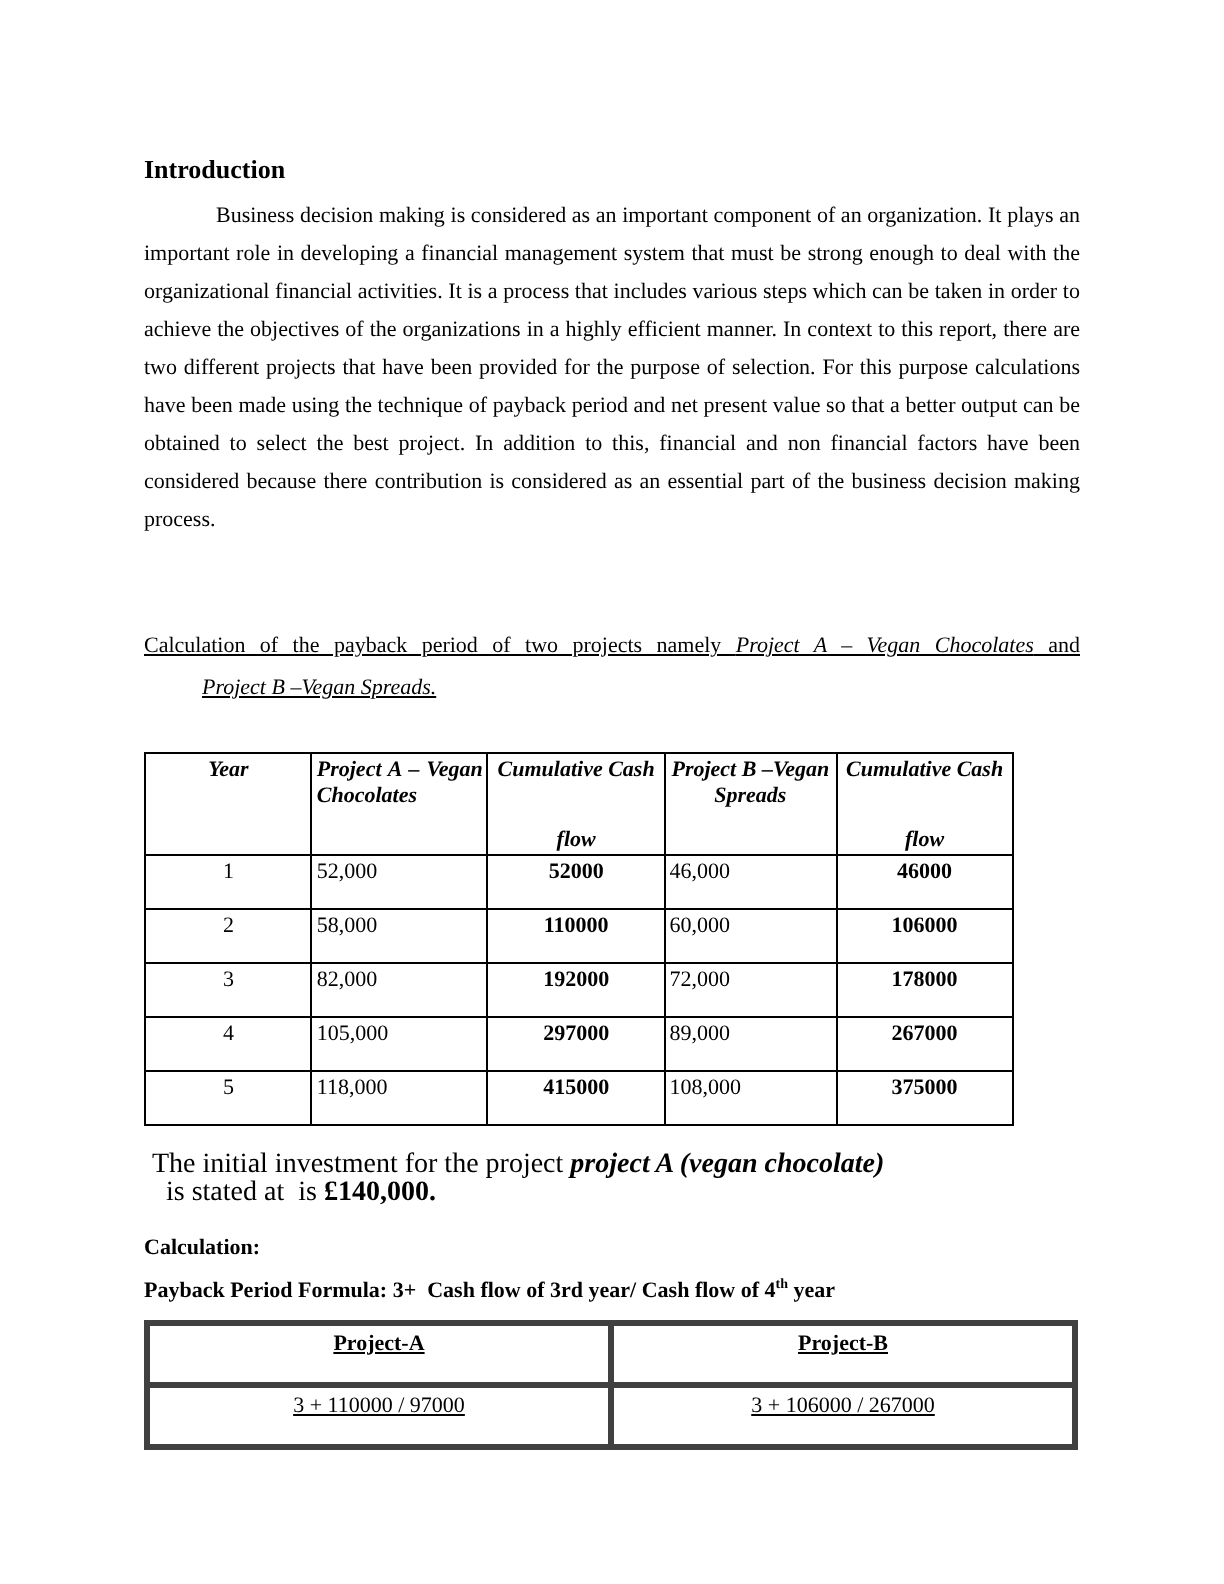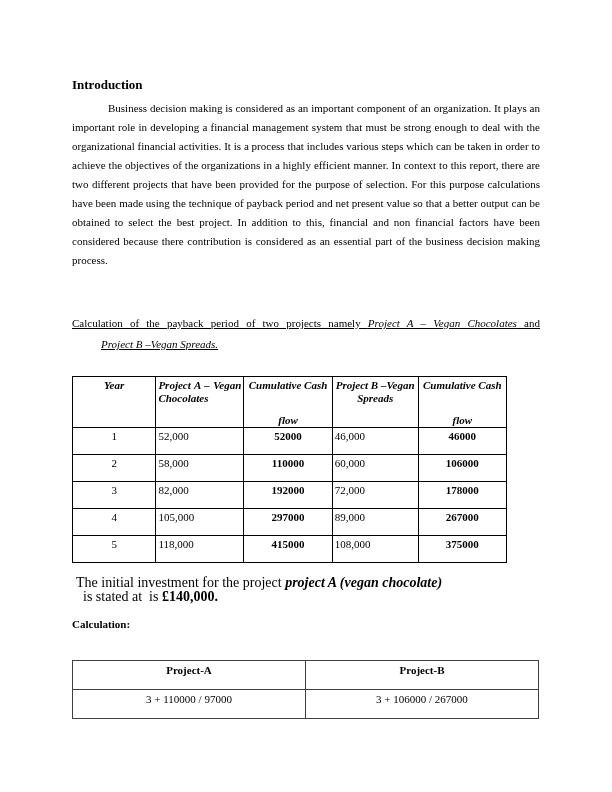--- a/index.html
+++ b/index.html
@@ -34,21 +34,21 @@
   .c1 { width: 89px; } .c2 { width: 89px; } .c3 { width: 89px; } .c4 { width: 89px; } .c5 { width: 89px; }
 
   .inv { position: absolute; left: 76px; font-size: 14px; line-height: 14px; }
   .inv1 { top: 576px; } .inv2 { top: 596px; }
   .calc { position: absolute; left: 72px; top: 618px; font-size: 11px; font-weight: bold; }
   .formula { position: absolute; left: 72px; top: 638px; font-size: 11px; font-weight: bold; }
   .formula sup { font-size: 7px; }
 
   table.pb { position: absolute; left: 72px; top: 660px; border-collapse: collapse;
              font-size: 11px; width: 467px; }
-  table.pb td, table.pb th { border: 1px solid #404040; text-align: center; vertical-align: top; }
+  table.pb td, table.pb th { border: 3px solid #404040; text-align: center; vertical-align: top; text-decoration: underline; }
   table.pb th { height: 24px; font-weight: bold; padding-top: 3px; width: 50%; }
   table.pb td { height: 24px; padding-top: 3px; }
 </style>
 </head>
 <body>
 
 <div class="page">
 
   <div class="h1">Introduction</div>
 
@@ -104,20 +104,21 @@
       <td class="b">375000</td>
     </tr>
   </tbody>
     </table>
 
   <div class="inv inv1"><span>The initial investment for the project </span><b><i>project A (vegan chocolate)</i></b><span style="white-space:pre">  is stated at  is </span><b>£140,000.</b></div>
 
 
   <div class="calc">Calculation:</div>
 
+  <div class="formula"><span style="white-space:pre">Payback Period Formula: 3+  Cash flow of 3rd year/ Cash flow of 4</span><sup>th</sup><span> year</span></div>
 
   <table class="pb">
     <tbody>
         <tr>
       <th>Project-A</th>
       <th>Project-B</th>
     </tr>
     <tr>
       <td>3 + 110000 / 97000</td>
       <td>3 + 106000 / 267000</td>

